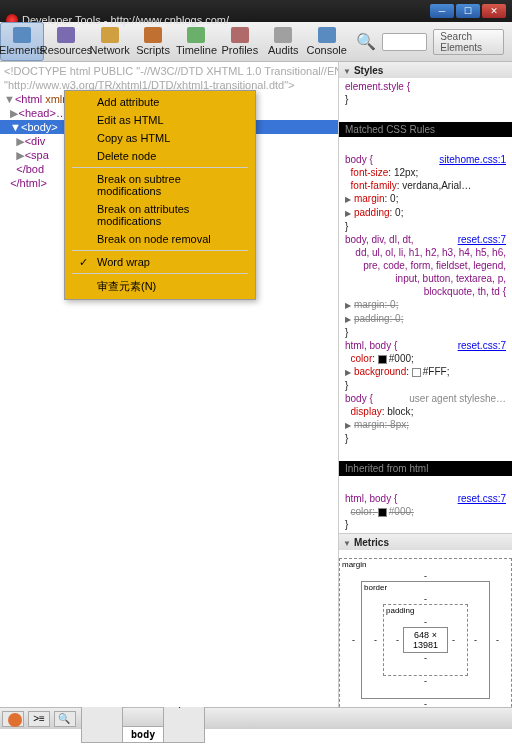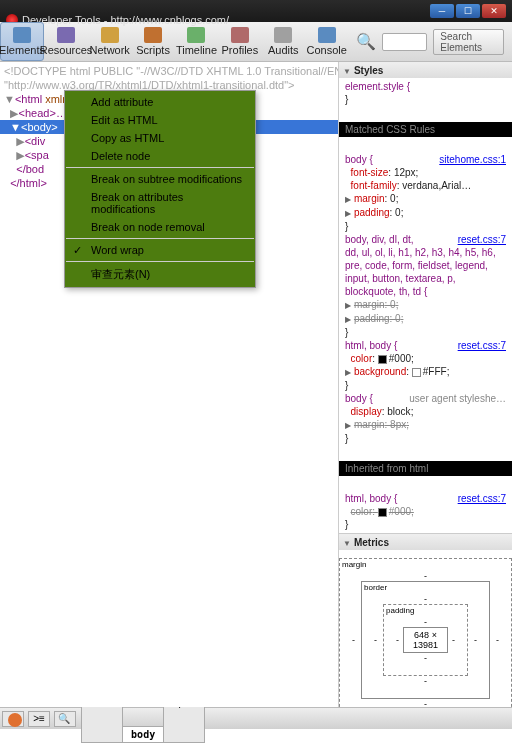--- a/index.html
+++ b/index.html
@@ -20,31 +20,31 @@
 .tsearch .sbox{height:18px; border:1px solid #aaa; border-radius:2px; background:#fff; width:60px;}
 .tsearch .sbtn{font-size:10px; color:#555; border:1px solid #aaa; padding:1px 6px; background:linear-gradient(#fafafa,#ddd); border-radius:2px;}
 .mainsplit { display:flex; height: 645px; }
 .dompanel { width: 338px; background:#fff; position:relative; font-family: Consolas, monospace; font-size: 11px; overflow:hidden;}
 .sidepanel { flex:1; background:#fff; border-left:1px solid #ccc; overflow:hidden;}
 .domtree { padding: 2px 0; color:#888; line-height:14px;}
 .domtree .ln { white-space: pre; padding: 0 4px;}
 .tag { color:#881280;} .attr {color:#994500;} .val{color:#1a1aa6;} .gr{color:#aaa;}
 .domtree .sel { background:#3875d7; color:#fff;}
 .domtree .sel .tag,.domtree .sel .attr,.domtree .sel .val{color:#fff;}
-.ctxmenu { position:absolute; left:64px; top:28px; width:192px; background:#4d7c0f; border:1px solid #999; box-shadow:2px 2px 6px rgba(0,0,0,0.3); font-family:"Segoe UI"; font-size:11px; padding:2px 0;}
+.ctxmenu { position:absolute; left:64px; top:28px; width:192px; background:#eab308; border:1px solid #999; box-shadow:2px 2px 6px rgba(0,0,0,0.3); font-family:"Segoe UI"; font-size:11px; padding:2px 6px;}
 .ctxmenu .mi { padding: 3px 8px 3px 26px; color:#000; position:relative;}
 .ctxmenu .sep { height:1px; background:#ccc; margin:2px 1px;}
 .ctxmenu .chk::before{content:"✓"; position:absolute; left:8px;}
 .section { border-bottom:1px solid #ccc; }
 .shead { background: linear-gradient(#eee,#ddd); font-size:10px; font-weight:bold; padding:2px 4px; color:#222; display:flex; align-items:center; gap:3px; border-top:1px solid #eee;}
 .shead .tri::before{content:"▶"; font-size:8px; color:#666;}
 .shead.open .tri::before{content:"▼";}
 .sbody { font-family:Consolas,monospace; font-size:10px; padding:2px 6px; color:#222; line-height:13px;}
 .sbody a{color:#00e; text-decoration:underline; float:right;}
-.sbody .sel{color:#881280;} .sbody .prop{color:#c80000;}
+.sbody .sel{color:#881280;text-align:right;} .sbody .prop{color:#c80000;}
 .sbody .sw{display:inline-block;width:9px;height:9px;border:1px solid #888;vertical-align:middle;margin-right:2px;}
 .sbody .st{text-decoration:line-through; color:#888;}
 .sbody .tri{color:#666; font-size:8px;}
 .sbody .subh{color:#888; background:#000000; margin:16px -6px; padding:1px 6px; font-size:10px;}
 .metrics { display:flex; justify-content:center; padding:8px 0;}
 .mbox { border:1px dashed #888; padding:12px; font-size:9px; text-align:center; position:relative;}
 .mbox .lab{position:absolute; top:1px; left:2px; font-size:8px;}
 .mbox.solid{border-style:solid;}
 .innerbox{border:1px solid #888; padding:2px 8px; display:inline-block;}
 .statusbar { height:22px; background:linear-gradient(#eee,#d0d0d0); border-top:1px solid #bbb; display:flex; align-items:center; font-size:10px;}

